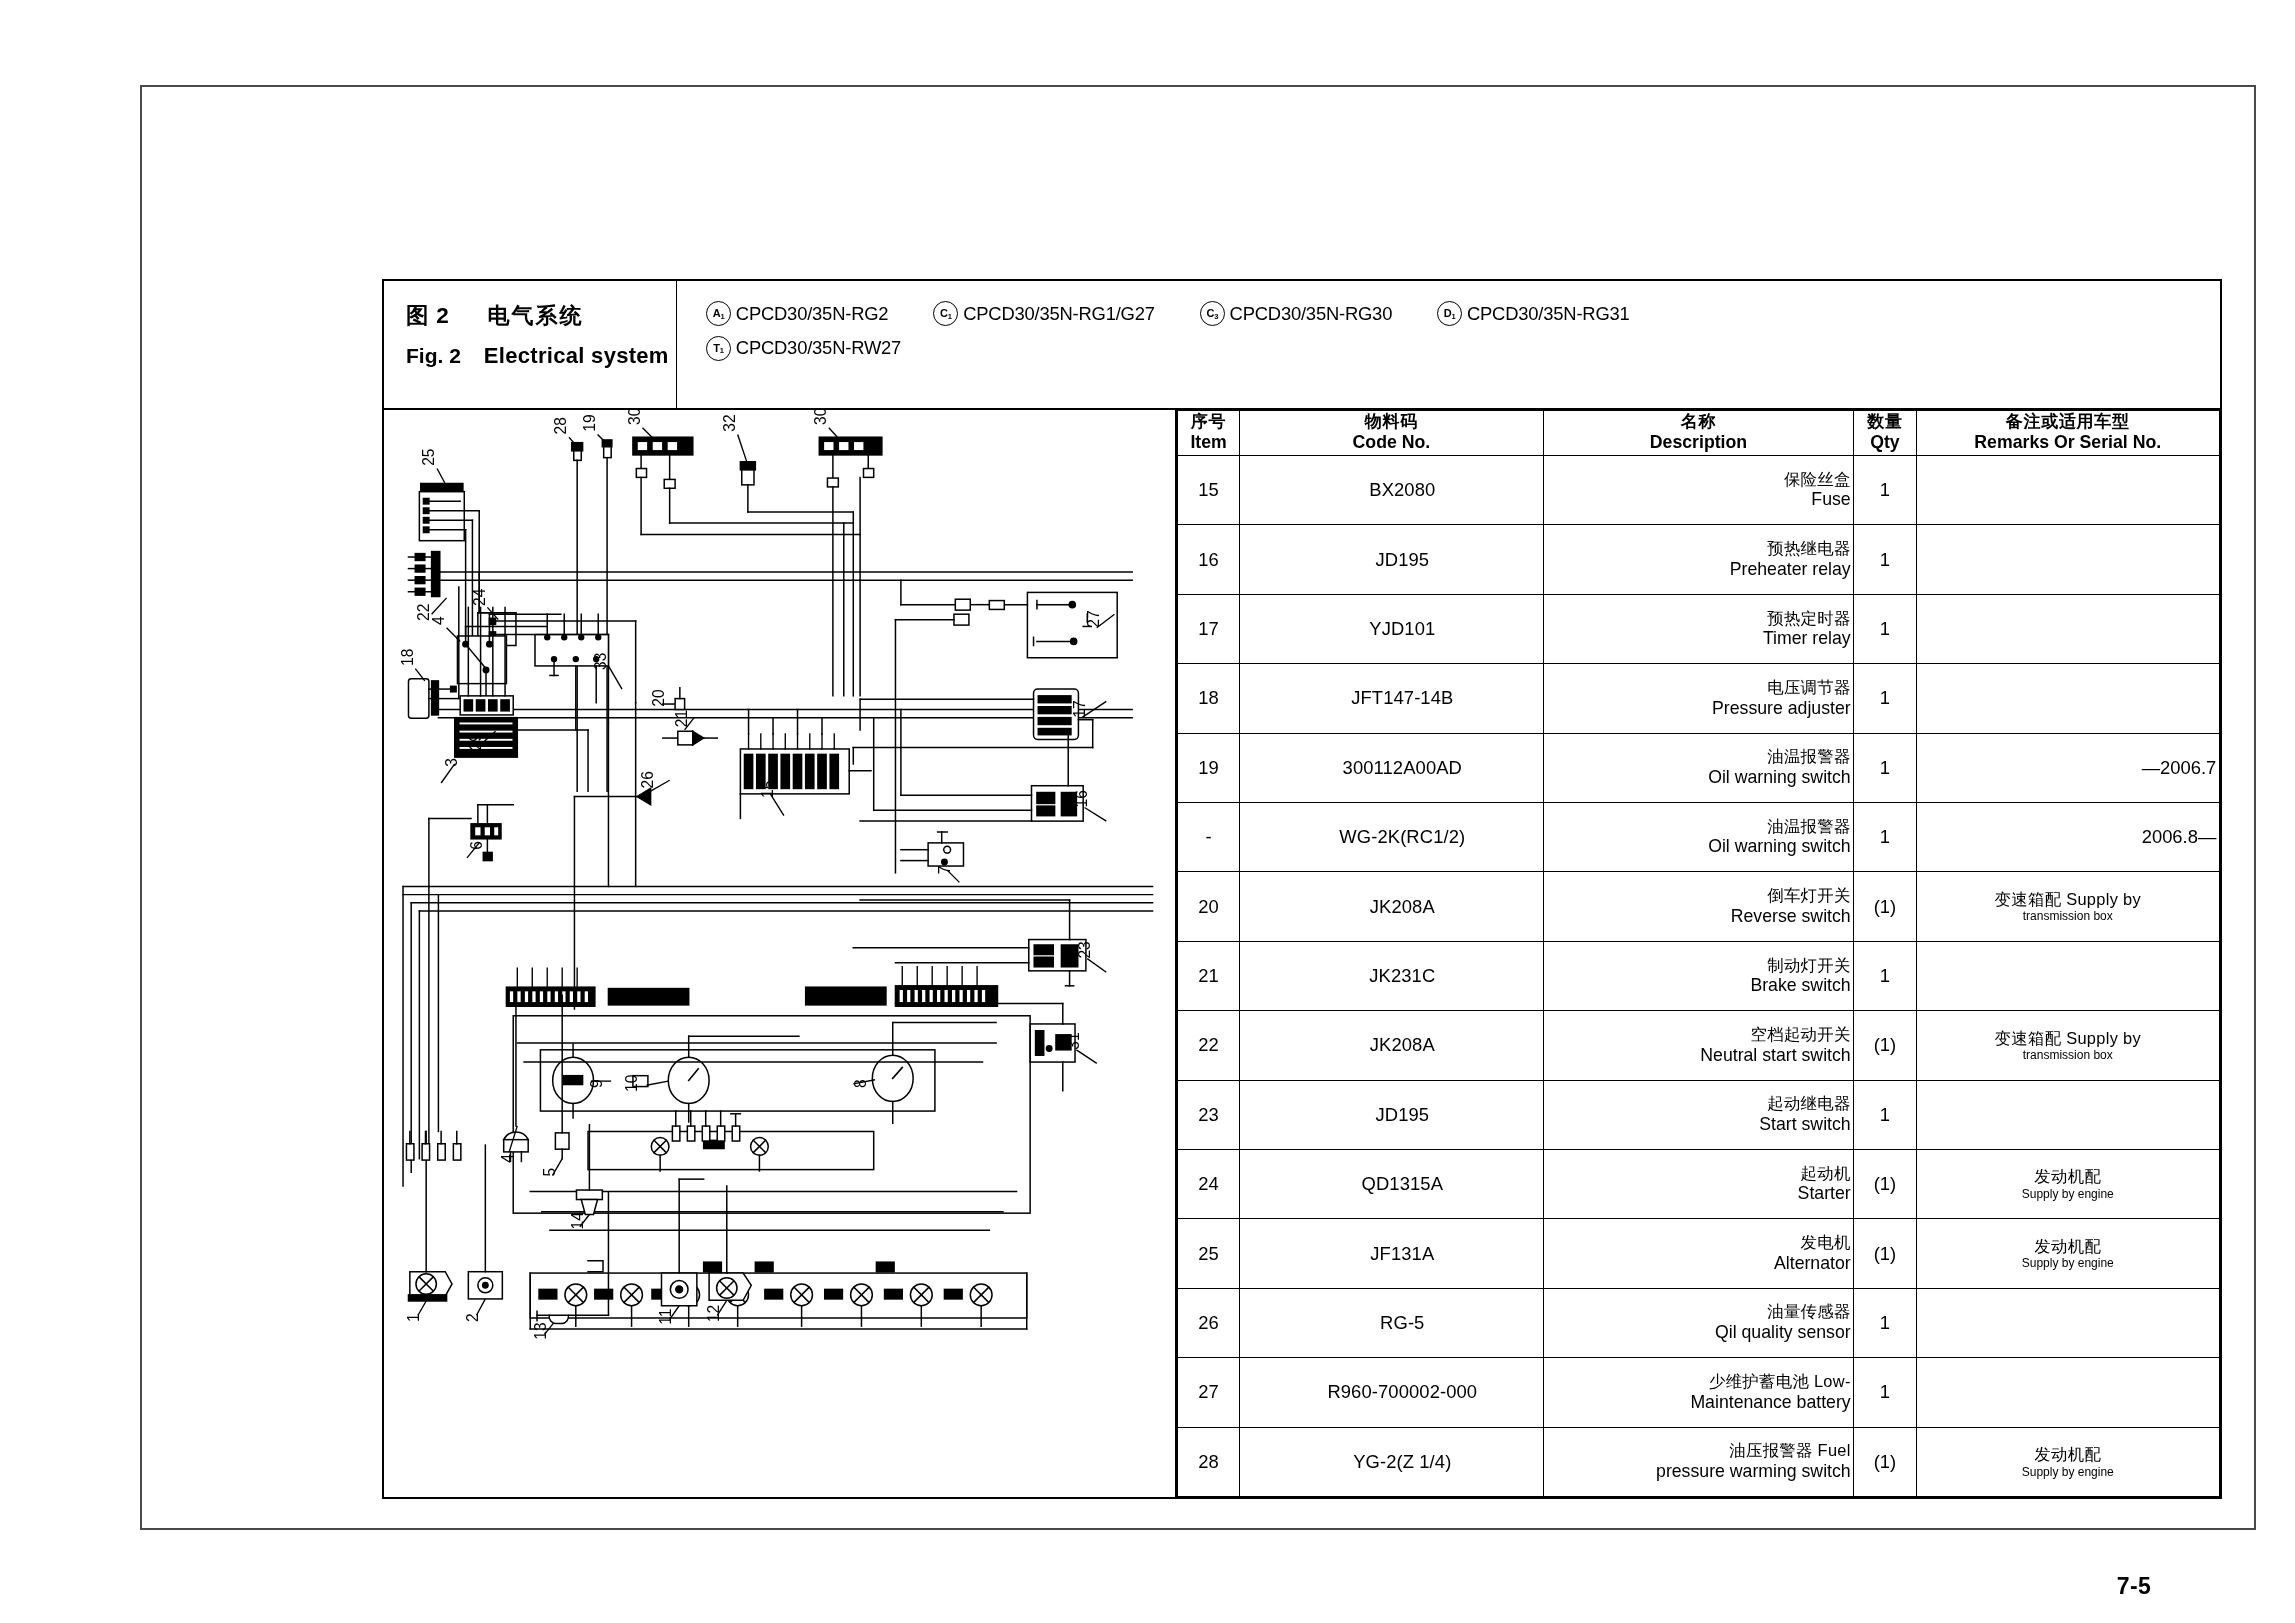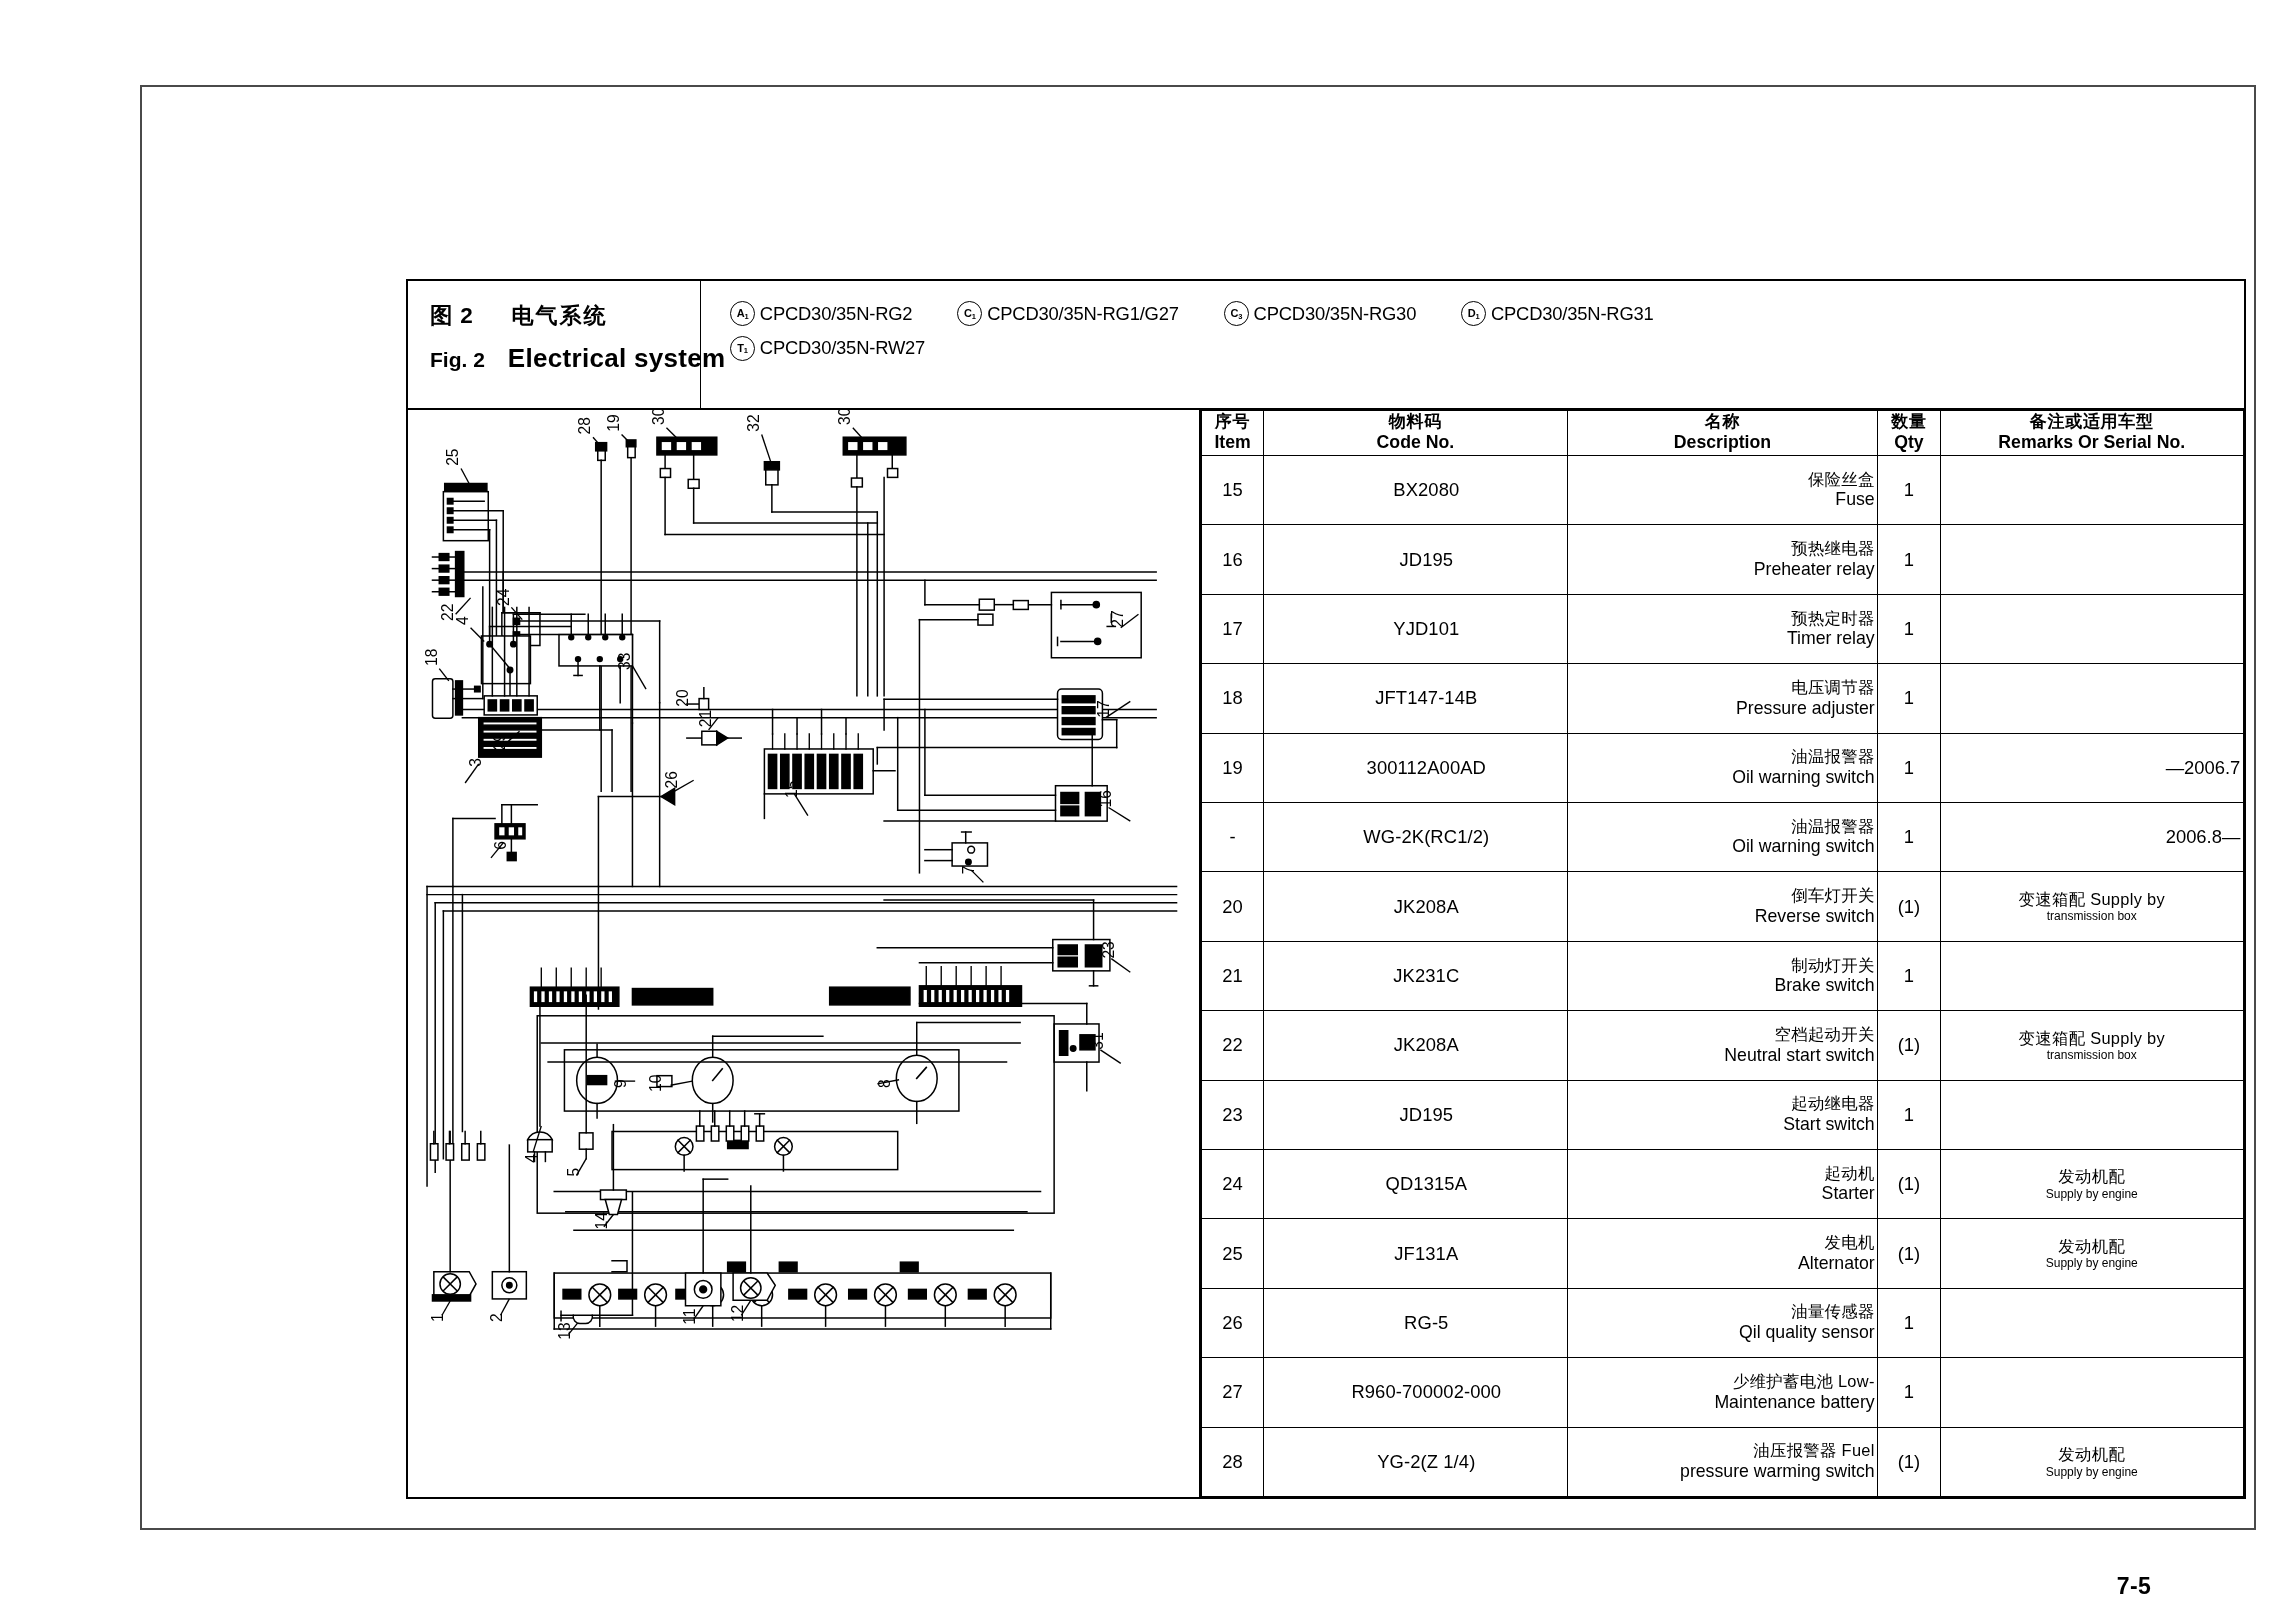--- a/index.html
+++ b/index.html
@@ -14,36 +14,36 @@
     border:2px solid #4a4a4a;box-sizing:border-box;background:#fff;
   }
   #page-number{
     position:absolute;right:144px;top:1573px;
     font-size:23px;font-weight:bold;letter-spacing:0.3px;
   }
 
   
   #sheet{
     position:absolute;left:240px;top:192px;width:1840px;height:1220px;
-    border:2px solid #000;box-sizing:border-box;background:#fff;margin-left:24px;
+    border:2px solid #000;box-sizing:border-box;background:#fff;
   }
   
   #header-band{
     position:relative;height:129px;border-bottom:2px solid #000;
     display:flex;box-sizing:border-box;
   }
   #title-cell{
     width:293px;border-right:1.4px solid #000;box-sizing:border-box;
     padding:19px 0 0 22px;
   }
   .title-line{display:flex;align-items:baseline;white-space:nowrap;}
   .t-cn-1{font-size:22.5px;font-weight:bold;letter-spacing:0.7px;}
   .t-cn-2{font-size:22px;font-weight:bold;margin-left:38px;letter-spacing:2px;}
   .t-en-1{font-size:21px;font-weight:bold;letter-spacing:0px;}
-  .t-en-2{font-size:26px;font-weight:bold;margin-left:23px;letter-spacing:0.3px;}
+  .t-en-2{font-size:22px;font-weight:bold;margin-left:23px;letter-spacing:0.3px;}
   .title-line.second{margin-top:11.6px;}
 
   #models-cell{flex:1;padding:20.4px 0 0 29px;box-sizing:border-box;}
   .model-row{display:flex;align-items:flex-start;white-space:nowrap;}
   .model-row.second{margin-top:9.5px;}
   .model{display:flex;align-items:center;font-size:18.4px;letter-spacing:-0.2px;}
   .model + .model{margin-left:45px;}
   .mk{
     display:inline-flex;align-items:center;justify-content:center;
     width:23px;height:23px;border:1.4px solid #000;border-radius:50%;

